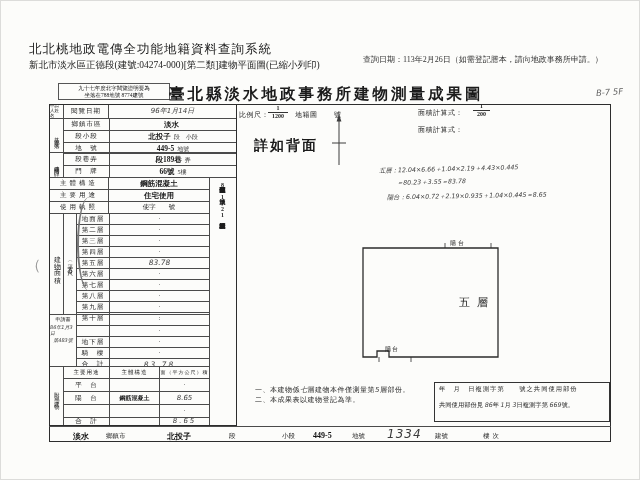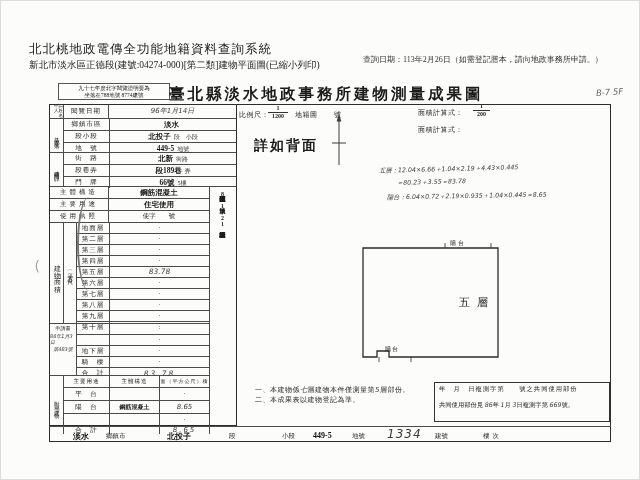--- a/index.html
+++ b/index.html
@@ -50,21 +50,21 @@
   </div>
 
   <div class="abs" style="left:168px;top:83px;width:345px;text-align:left;font-size:15.5px;font-weight:bold;letter-spacing:3px;">臺北縣淡水地政事務所建物測量成果圖</div>
 
   <div class="abs hand" style="left:595px;top:86px;font-size:8.5px;transform:rotate(-4deg);color:#666;">B-7 5F</div>
 
   <div class="abs" style="left:48px;top:103px;width:562px;height:338px;border:1.5px solid #2d2d2d;box-sizing:border-box;"></div>
 
   <div class="ftable">
 
-    <div class="frow" style="height:13px;text-align:right;">
+    <div class="frow" style="height:13px;">
       <div class="cell colA" style="flex-direction:column;line-height:1.1;">
         <span style="font-size:4.5px;letter-spacing:0;">申請人姓名</span>
       </div>
       <div class="cell lbl bl" style="width:45px;">閱覽日期</div>
       <div class="cell val bl hand" style="font-size:7px;">96年1月14日</div>
     </div>
 
     <div class="grp bt" style="height:33px;">
       <div class="cell colA">
         <span class="vt gl">基地座落</span>
@@ -92,27 +92,20 @@
             </div>
         </div>
       </div>
     </div>
 
     <div class="grp bt" style="height:33px;">
       <div class="cell colA">
         <span class="vt gl">建物門牌</span>
       </div>
       <div class="rowsWrap bl">
-        <div class="frow" style="height:11px;">
-          <div class="cell lbl" style="width:45px;">街　路</div>
-          <div class="cell val bl">
-              <span class="bv">北新</span>
-              <span class="sfx">街路</span>
-            </div>
-        </div>
         <div class="frow bt" style="height:11px;">
           <div class="cell lbl" style="width:45px;">段巷弄</div>
           <div class="cell val bl">
               <span class="bv">段189巷</span>
               <span class="sfx">弄</span>
             </div>
         </div>
         <div class="frow bt" style="height:11px;">
           <div class="cell lbl" style="width:45px;">門　牌</div>
           <div class="cell val bl">

